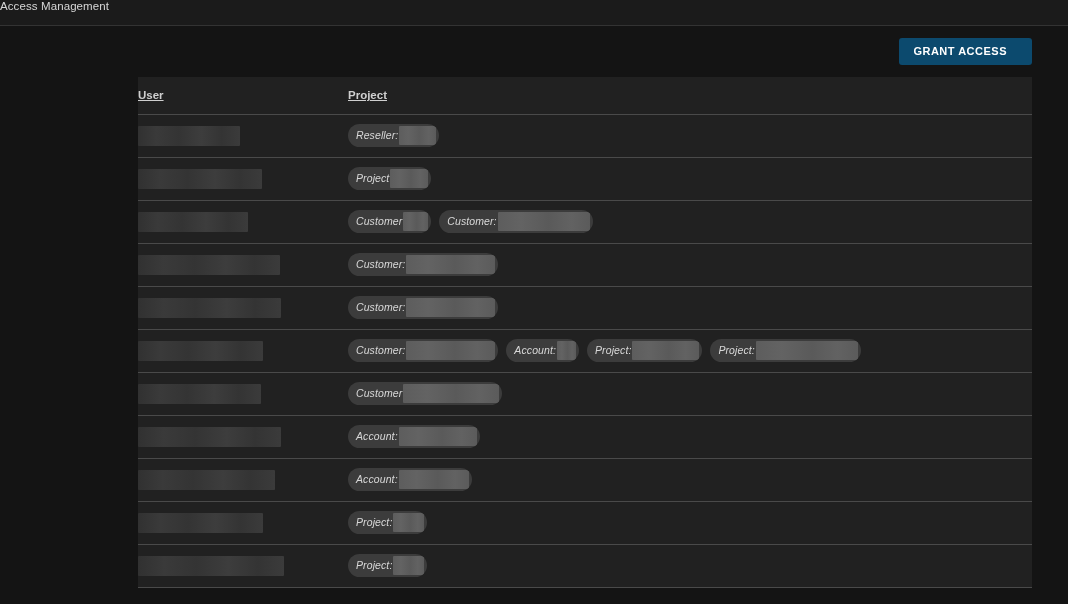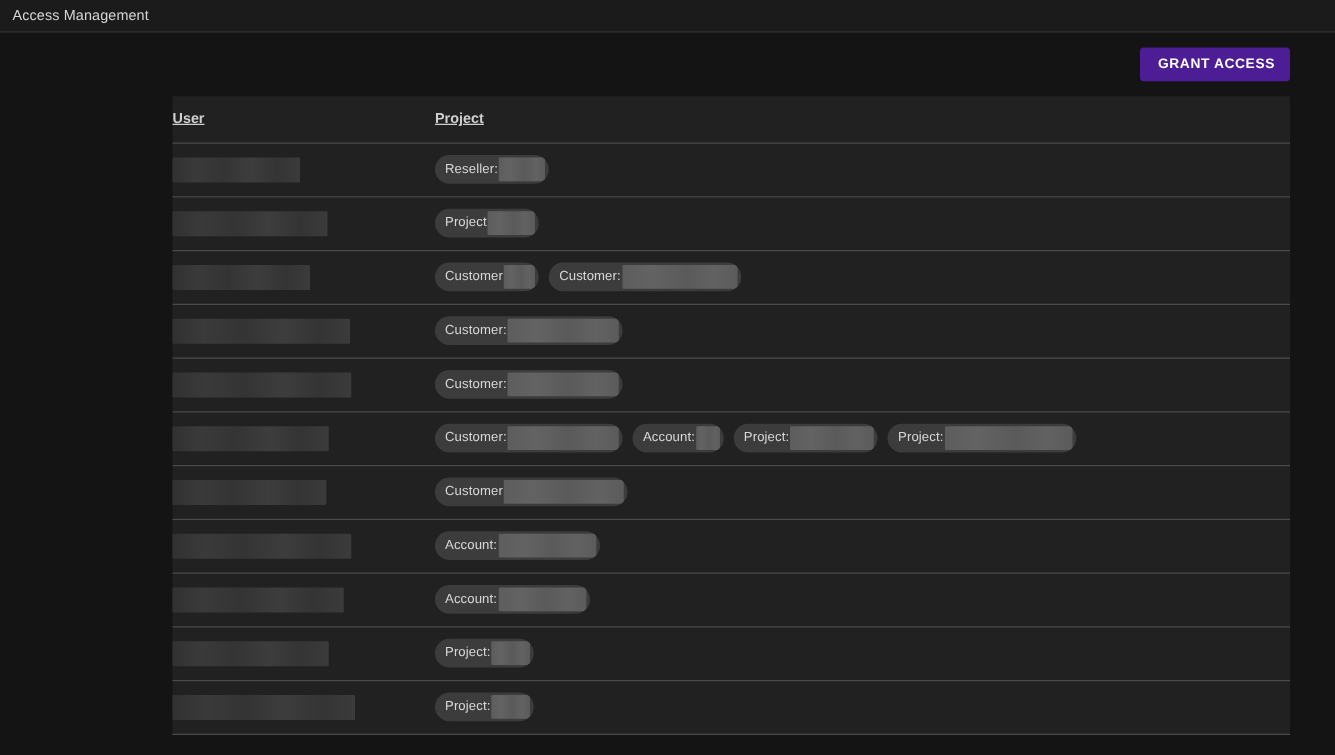--- a/index.html
+++ b/index.html
@@ -16,47 +16,46 @@
     color: #e8e8e8;
     -webkit-font-smoothing: antialiased;
   }
 
   
   .topbar {
     height: 26px;
     background: #1b1b1b;
     border-bottom: 1px solid #333333;
     display: flex;
-    align-items: center;
-    padding-left: 10px;
+    align-items: flex-start;
   }
   .topbar-title {
     font-size: 11.5px;
     color: #d6d6d6;
     letter-spacing: 0.1px;
   }
 
   
   .action-row {
     height: 51px;
     display: flex;
     align-items: center;
     justify-content: flex-end;
     padding-right: 36px;
   }
   .grant-btn {
-    background: #4c1d95;
+    background: #0c4a6e;
     color: #ffffff;
     border: none;
     border-radius: 3px;
     font-family: "Liberation Sans", sans-serif;
     font-size: 11px;
     font-weight: bold;
     letter-spacing: 0.5px;
-    padding: 8px 12px 8px 14px;
+    padding: 8px 25px 8px 14px;
     cursor: pointer;
     line-height: 1;
   }
 
   
   .table-wrap {
     margin-left: 138px;
     width: 894px;
     background: #212121;
   }
@@ -79,20 +78,21 @@
   .th-user { padding-left: 11px; width: 210px; }
   .th-access { padding-left: 0px; }
 
   .table tbody tr {
     border-bottom: 1px solid #4a4a4a;
   }
   .table tbody td {
     height: 43px;
     padding: 0;
     vertical-align: middle;
+    font-style: italic;
   }
   .td-user { padding-left: 11px; }
   .td-access { padding-left: 0px; }
 
   
   .redact-bar {
     display: inline-block;
     height: 20px;
     border-radius: 1px;
     background: linear-gradient(90deg,

